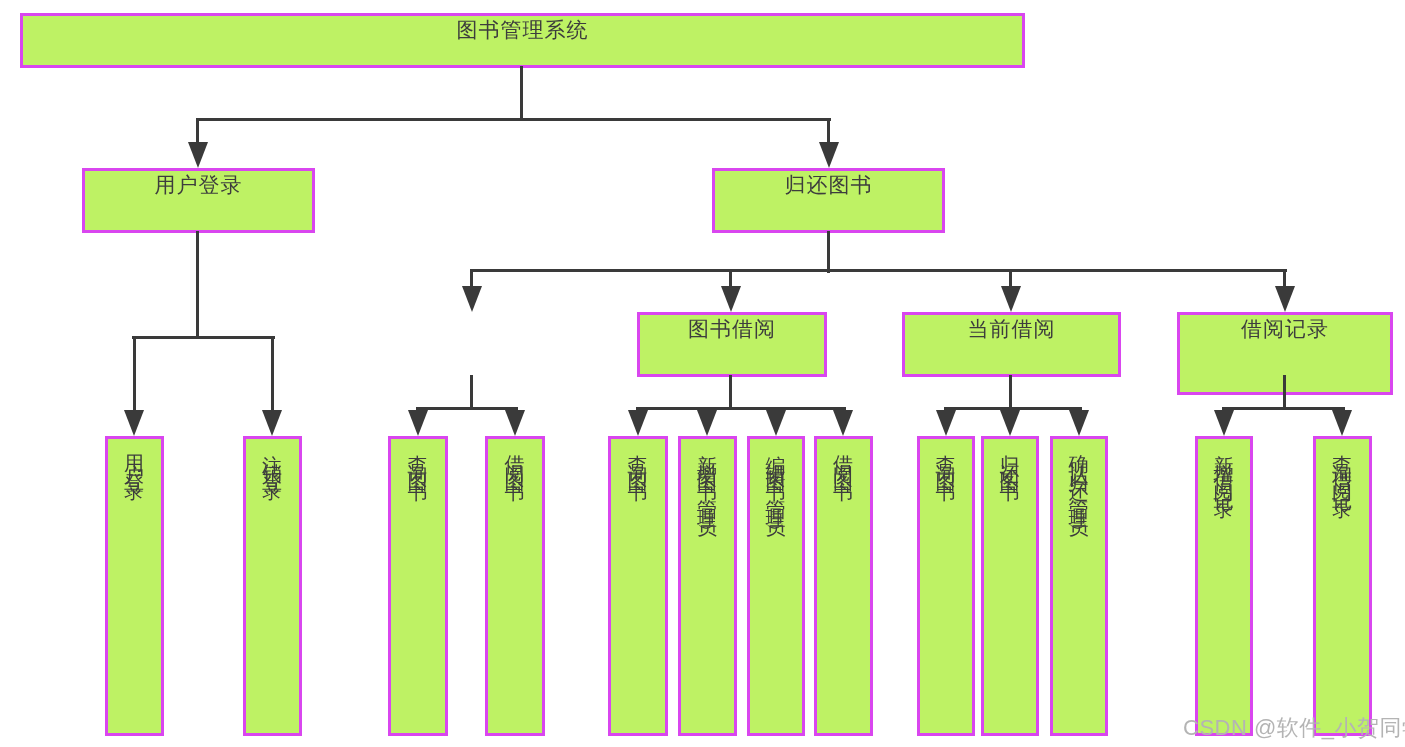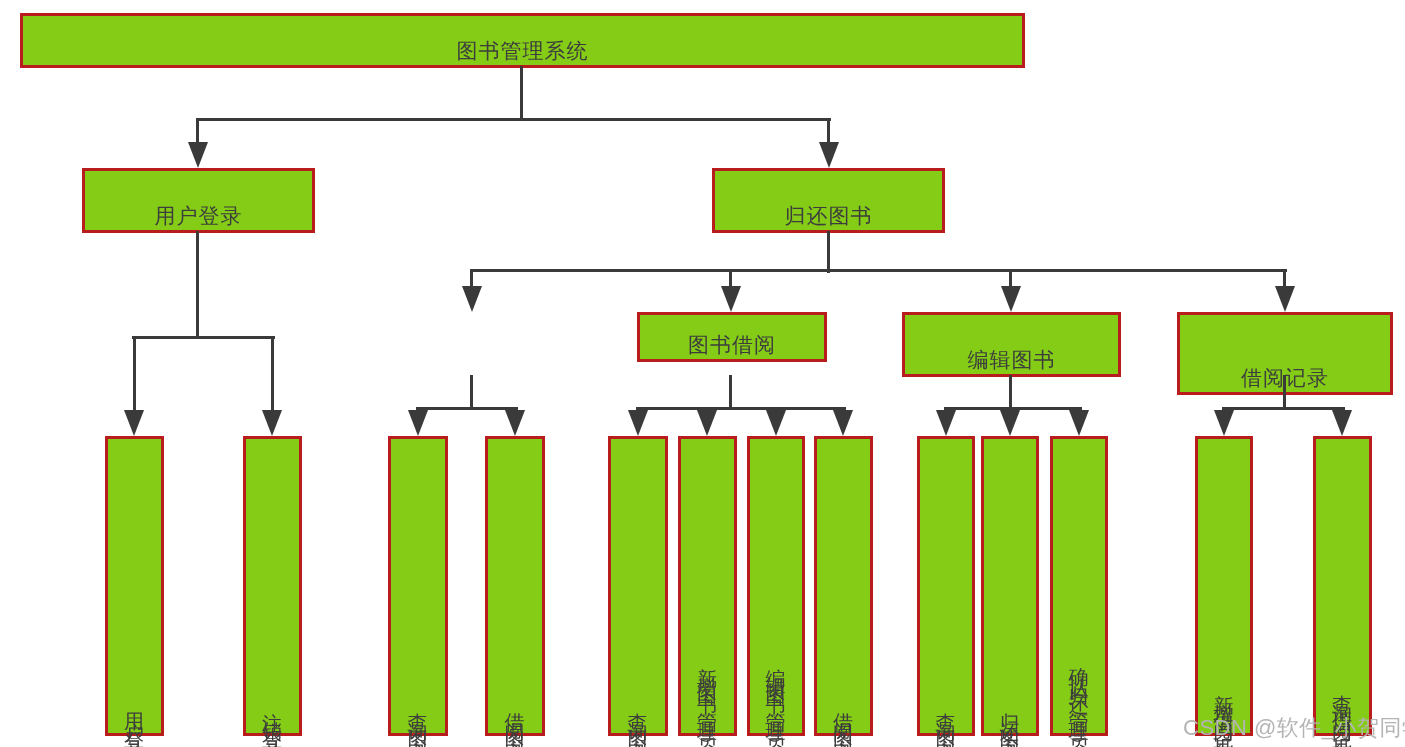--- a/index.html
+++ b/index.html
@@ -1,22 +1,22 @@
 <!DOCTYPE html>
 <html><head>
 <meta charset="utf-8">
 <style>
   html,body{margin:0;padding:0;background:#ffffff;}
   #stage{
     position:relative;width:1405px;height:747px;background:#ffffff;overflow:hidden;
     font-family:"Liberation Sans","DejaVu Sans",sans-serif;
   }
   .box{
-    position:absolute;box-sizing:border-box;border:3px solid #b91c1c;background:#84cc16;
-    display:flex;align-items:flex-end;justify-content:center;
+    position:absolute;box-sizing:border-box;border:3px solid #d946ef;background:#bef264;
+    display:flex;align-items:flex-start;justify-content:center;
     color:#3d3d3d;font-size:21px;letter-spacing:1px;
   }
   .leaf{
     font-size:20px;letter-spacing:0;
   }
   .vtext{
     writing-mode:vertical-rl;text-orientation:mixed;letter-spacing:9px;
     color:#3d3d3d;font-size:20px;line-height:1;white-space:nowrap;
   }
   .h{position:absolute;height:3px;background:#3a3a3a;}
@@ -40,25 +40,25 @@
     <span>图书管理系统</span>
   </div>
 
   <div class="box" style="left:82px;top:168px;width:233px;height:65px;">
     <span>用户登录</span>
   </div>
   <div class="box" style="left:712px;top:168px;width:233px;height:65px;">
     <span>归还图书</span>
   </div>
 
-  <div class="box" style="left:637px;top:312px;width:190px;height:50px;">
+  <div class="box" style="left:637px;top:312px;width:190px;height:65px;">
     <span>图书借阅</span>
   </div>
   <div class="box" style="left:902px;top:312px;width:219px;height:65px;">
-    <span>编辑图书</span>
+    <span>当前借阅</span>
   </div>
   <div class="box" style="left:1177px;top:312px;width:216px;height:83px;">
     <span>借阅记录</span>
   </div>
 
   <div class="box leaf" style="left:105px;top:436px;width:59px;height:300px;">
     <span class="vtext">用户登录</span>
   </div>
   <div class="box leaf" style="left:243px;top:436px;width:59px;height:300px;">
     <span class="vtext">注销登录</span>

